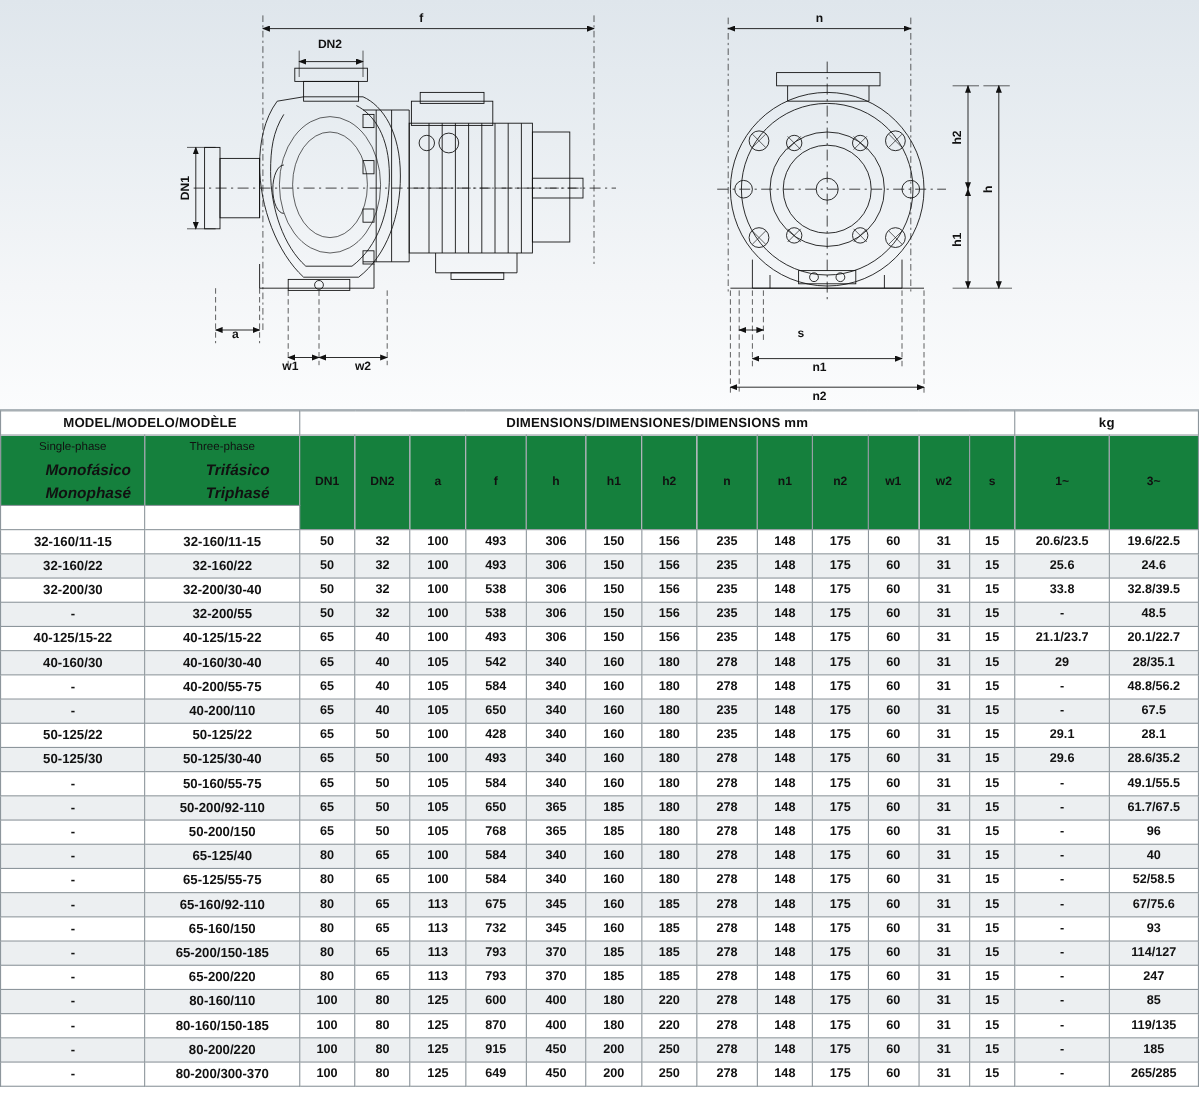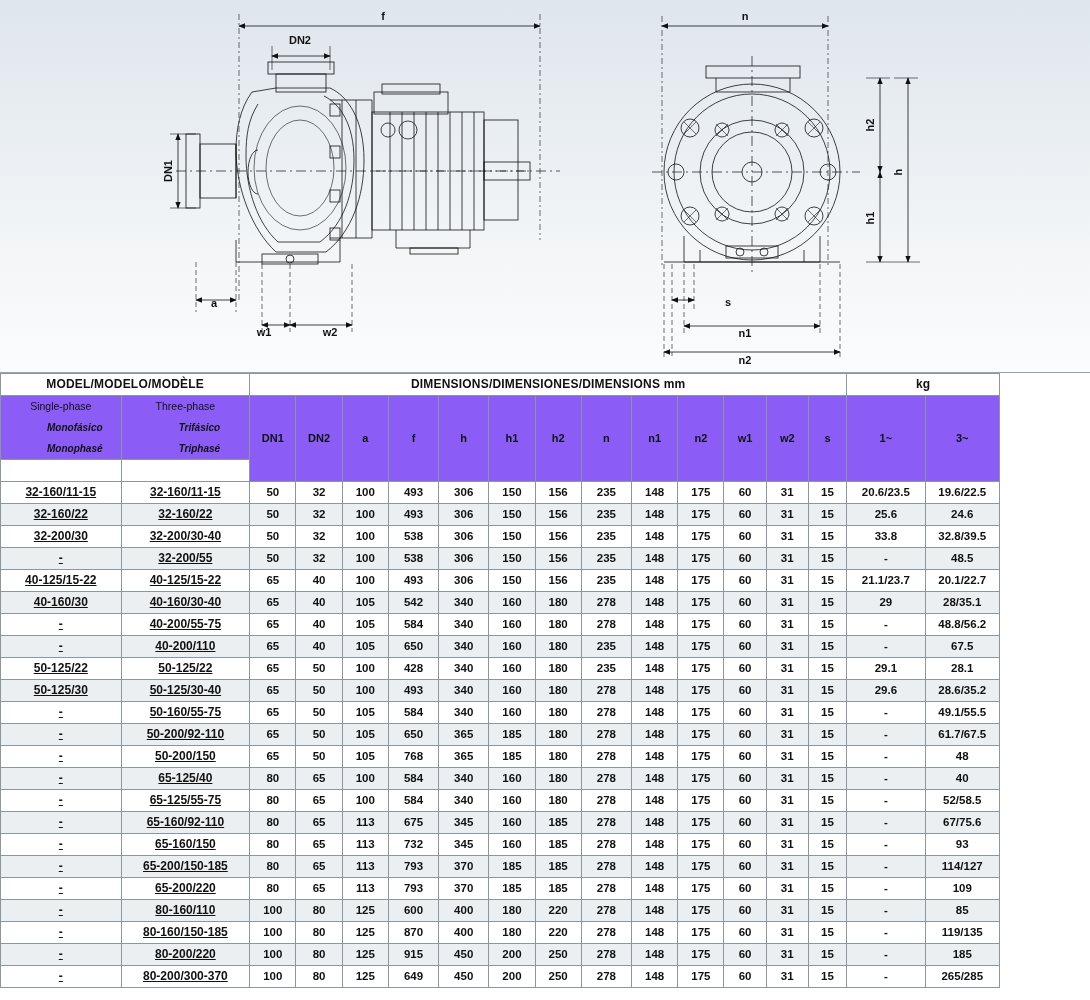--- a/index.html
+++ b/index.html
@@ -10,43 +10,43 @@
   .drawing{
     position:relative;width:1090px;height:372px;
     background:linear-gradient(180deg,#dfe6ec 0%,#e9eef2 35%,#f4f6f8 70%,#fbfcfd 100%);
     border-bottom:1px solid #9aa3aa;
   }
   .drawing svg{position:absolute;left:0;top:0;}
   .dimlabel{font-family:"Liberation Sans",sans-serif;font-size:11px;font-weight:bold;fill:#111;}
 
   
   table.dims{
-    border-collapse:collapse;width:1000px;table-layout:fixed;
+    border-collapse:collapse;width:1090px;table-layout:fixed;
     font-size:11.5px;
   }
   table.dims th, table.dims td{
     border:1px solid #8d969c;
     text-align:center;
     padding:0;
     height:21px;
     line-height:21px;
     font-weight:bold;
     color:#111;
     overflow:hidden;
     white-space:nowrap;
   }
   .hdr-top td, .hdr-top th{background:#ffffff;height:20px;line-height:20px;font-size:12px;}
-  .hdr-sub td{background:#8b5cf6;font-size:11px;height:47px;line-height:13px;}
+  .hdr-sub td{background:#15803d;font-size:11px;height:47px;line-height:13px;}
   .hdr-units td{background:#ffffff;font-size:12px;height:21px;line-height:21px;}
   .model-head{font-size:12.5px;font-weight:bold;letter-spacing:.2px;}
-  .sub-i{font-style:italic;font-weight:bold;font-size:10px;display:block;padding-left:28px;}
+  .sub-i{font-style:italic;font-weight:bold;font-size:14px;display:block;padding-left:28px;}
   .sub-n{font-weight:normal;font-size:10.5px;display:block;}
   tbody tr:nth-child(odd) td{background:#ffffff;}
   tbody tr:nth-child(even) td{background:#eceff1;}
-  tbody td.model{font-size:12px;text-decoration:underline;}
+  tbody td.model{font-size:12px;}
 </style>
 </head>
 <body>
 
 <div class="page">
 
   <div class="drawing">
     <svg width="1090" height="372" viewBox="0 0 1090 372">
       <defs>
         <marker id="ar" markerWidth="9" markerHeight="7" refX="8" refY="3.5" orient="auto">
@@ -517,21 +517,21 @@
           <td>365</td>
           <td>185</td>
           <td>180</td>
           <td>278</td>
           <td>148</td>
           <td>175</td>
           <td>60</td>
           <td>31</td>
           <td>15</td>
           <td>-</td>
-          <td>48</td>
+          <td>96</td>
         </tr>
         <tr>
           <td class="model">-</td>
           <td class="model">65-125/40</td>
           <td>80</td>
           <td>65</td>
           <td>100</td>
           <td>584</td>
           <td>340</td>
           <td>160</td>
@@ -631,21 +631,21 @@
           <td>370</td>
           <td>185</td>
           <td>185</td>
           <td>278</td>
           <td>148</td>
           <td>175</td>
           <td>60</td>
           <td>31</td>
           <td>15</td>
           <td>-</td>
-          <td>109</td>
+          <td>247</td>
         </tr>
         <tr>
           <td class="model">-</td>
           <td class="model">80-160/110</td>
           <td>100</td>
           <td>80</td>
           <td>125</td>
           <td>600</td>
           <td>400</td>
           <td>180</td>

